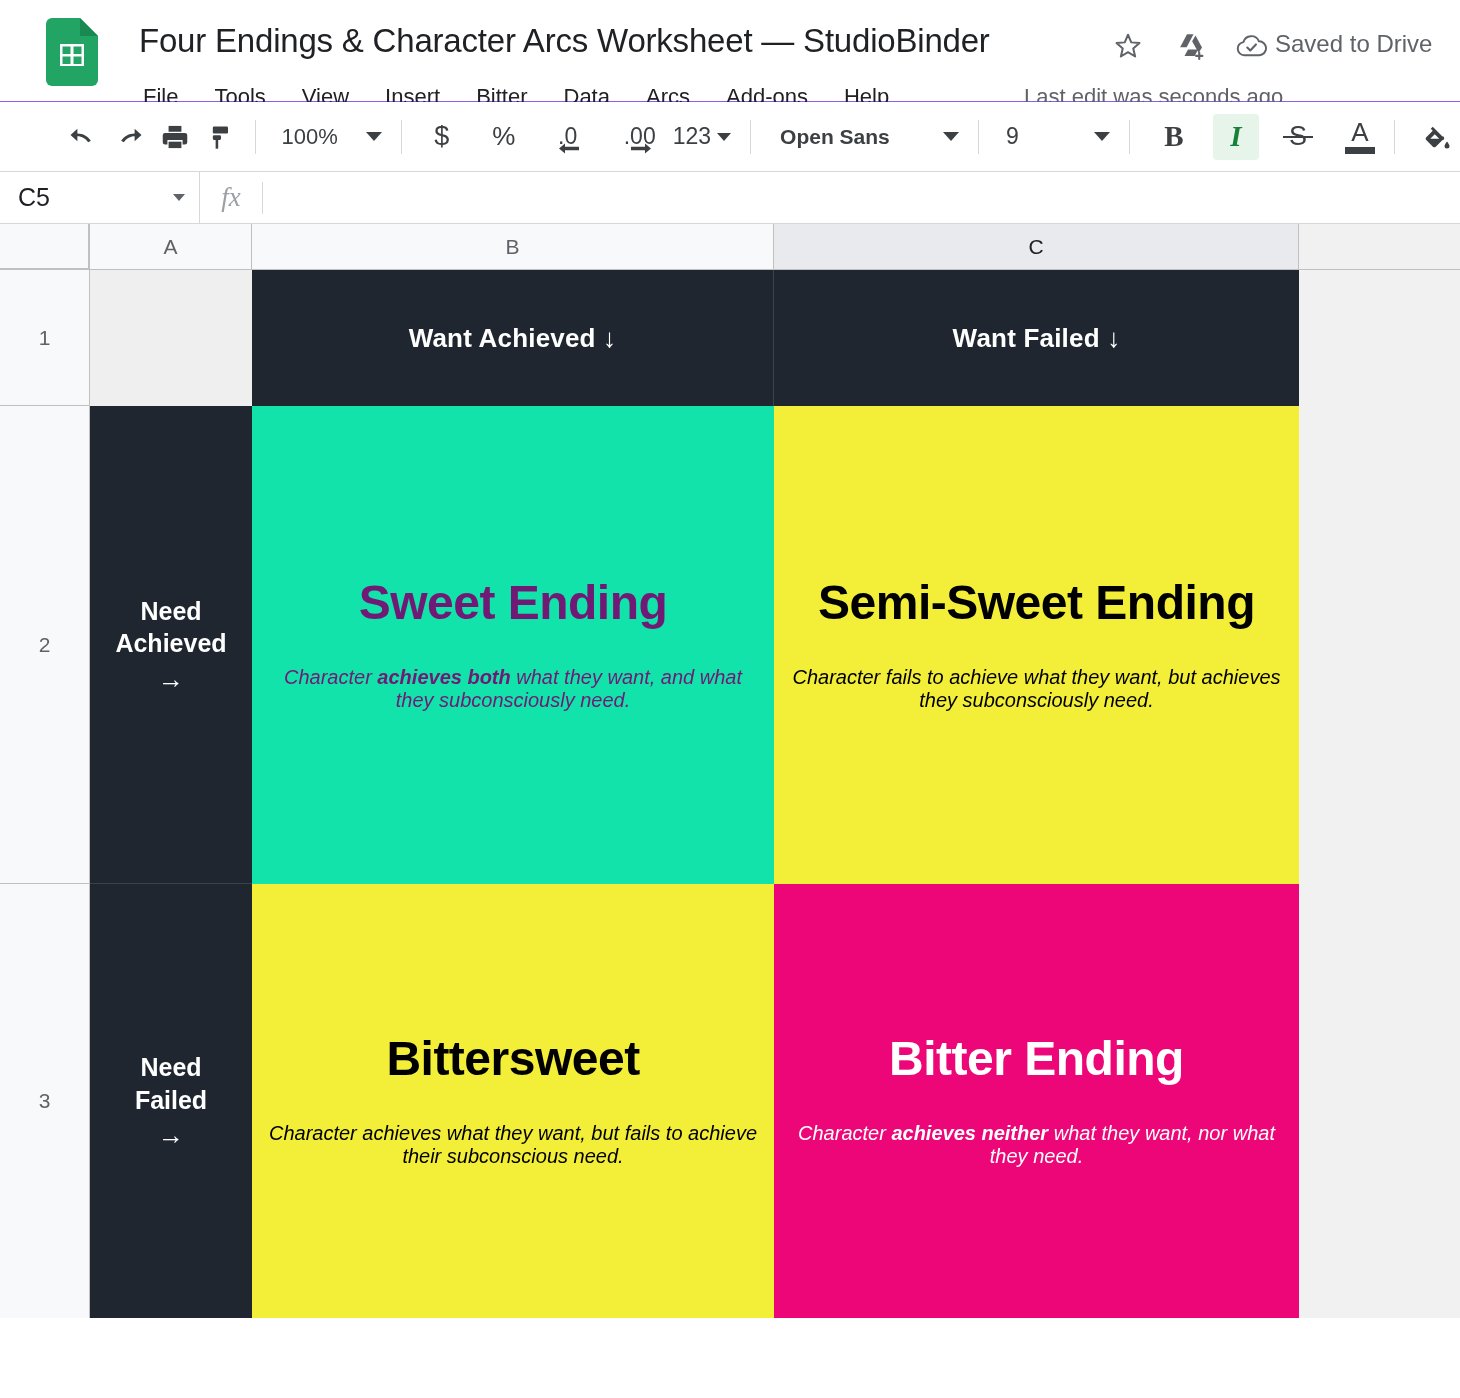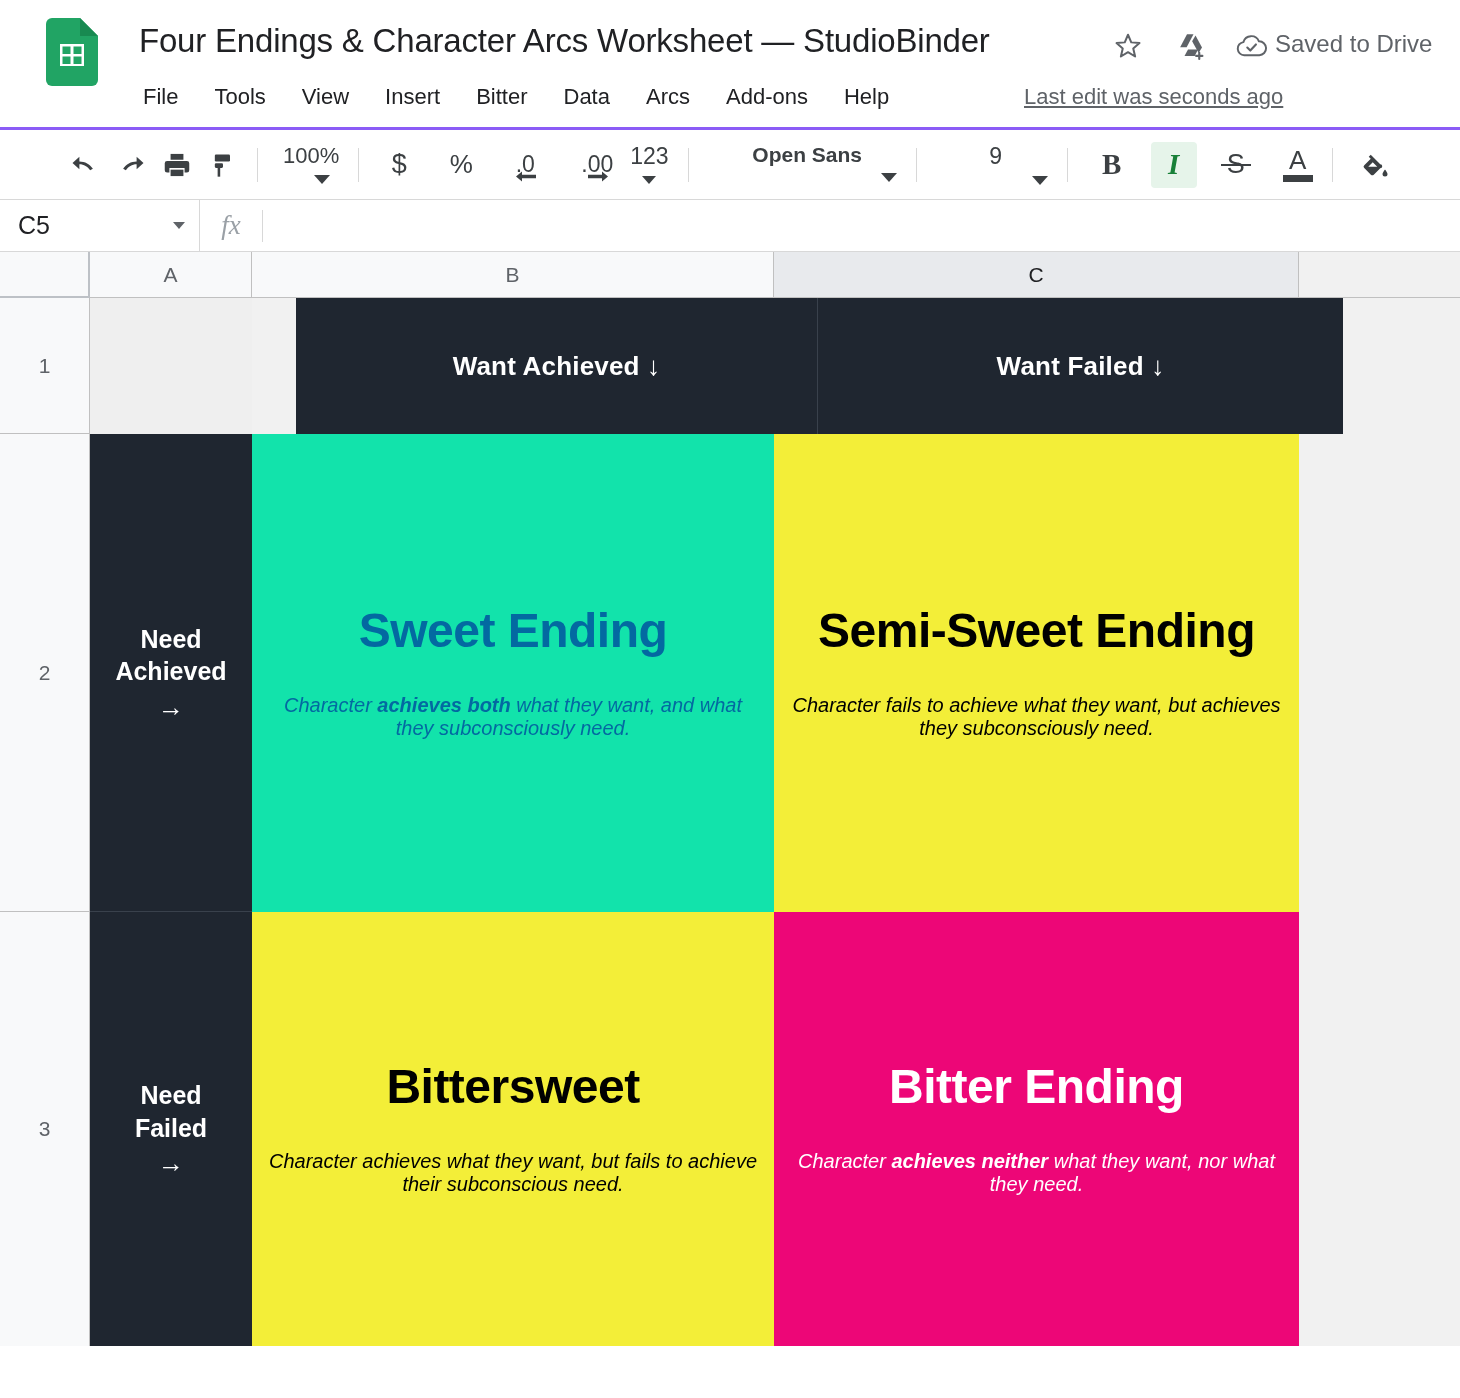--- a/index.html
+++ b/index.html
@@ -6,23 +6,23 @@
   html, body {
     width: 1460px; height: 1398px;
     font-family: "Liberation Sans", sans-serif;
     background: #ffffff;
     overflow: hidden;
   }
 
   
   .titlebar {
     position: relative;
-    height: 130px;
+    height: 102px;
     background: #ffffff;
-    border-bottom: 3px solid #8b5cf6;
+    border-bottom: 1px solid #8b5cf6;
   }
   .sheets-logo {
     position: absolute; left: 46px; top: 18px;
     width: 52px; height: 68px;
   }
   .doc-title {
     position: absolute; left: 139px; top: 22px;
     font-size: 33px; color: #202124; letter-spacing: -0.2px;
     white-space: nowrap;
   }
@@ -57,21 +57,21 @@
   }
   .tb-btn {
     height: 46px; min-width: 46px;
     display: flex; align-items: center; justify-content: center;
     color: #3c4043; border-radius: 4px; cursor: pointer;
     font-size: 23px;
   }
   .tb-sep { width: 1px; height: 34px; background: #d8d8d8; margin: 0 11px; }
   .tb-sel {
     height: 44px; display: flex; align-items: center; gap: 6px;
-    padding: 0 8px; border-radius: 3px; cursor: pointer; flex-direction: column;
+    padding: 0 8px; border-radius: 3px; cursor: pointer;
   }
   .tb-sel .lbl { font-size: 22px; color: #3c4043; white-space: nowrap; }
   .caret { width: 0; height: 0; border-left: 8px solid transparent; border-right: 8px solid transparent; border-top: 9px solid #3c4043; }
   .tb-italic-active { background: #e6f4ea; }
   .tb-italic-active .glyph { color: #188038; }
 
   
   .formulabar {
     position: relative; height: 52px; background: #fff;
     border-bottom: 1px solid #d8d8d8; display: flex; align-items: center;
@@ -108,41 +108,41 @@
     display: flex; align-items: center; justify-content: center;
     font-size: 21px; color: #5f6368;
   }
   .cell { position: absolute; overflow: hidden; }
   .cell-inner {
     width: 100%; height: 100%;
     display: flex; flex-direction: column; align-items: center; justify-content: center;
     text-align: center;
   }
 
-  .hdr-dark { background: #1f2630; margin-left: 44px; }
+  .hdr-dark { background: #1f2630; }
   .hdr-dark .htxt {
     color: #ffffff; font-weight: bold; font-size: 26px; letter-spacing: 0.2px;
   }
   .sidelabel { background: #1f2630; }
   .sidelabel .stxt {
     color: #ffffff; font-weight: bold; font-size: 25px; line-height: 1.3;
   }
   .sidelabel .arrow { color: #ffffff; font-size: 26px; margin-top: 4px; }
 
   .quad { padding: 10px 14px; }
   .quad .qtitle {
     font-weight: bold; font-size: 48px; line-height: 1.1; letter-spacing: -0.5px;
   }
   .quad .qdesc {
     font-style: italic; font-size: 20px; line-height: 1.17; margin-top: 36px;
     max-width: 100%;
   }
   .quad .qdesc b { font-weight: bold; font-style: italic; }
 
-  .c-teal   { background: #12e3ab; color: #0369a1; }
+  .c-teal   { background: #12e3ab; color: #701a75; }
   .c-yellow { background: #f3ee38; color: #000000; }
   .c-pink   { background: #ed0677; color: #ffffff; }
   .c-blank  { background: #efefef; }
 </style>
 </head>
 <body>
 
 <div class="titlebar">
 
   <span class="sheets-logo">

